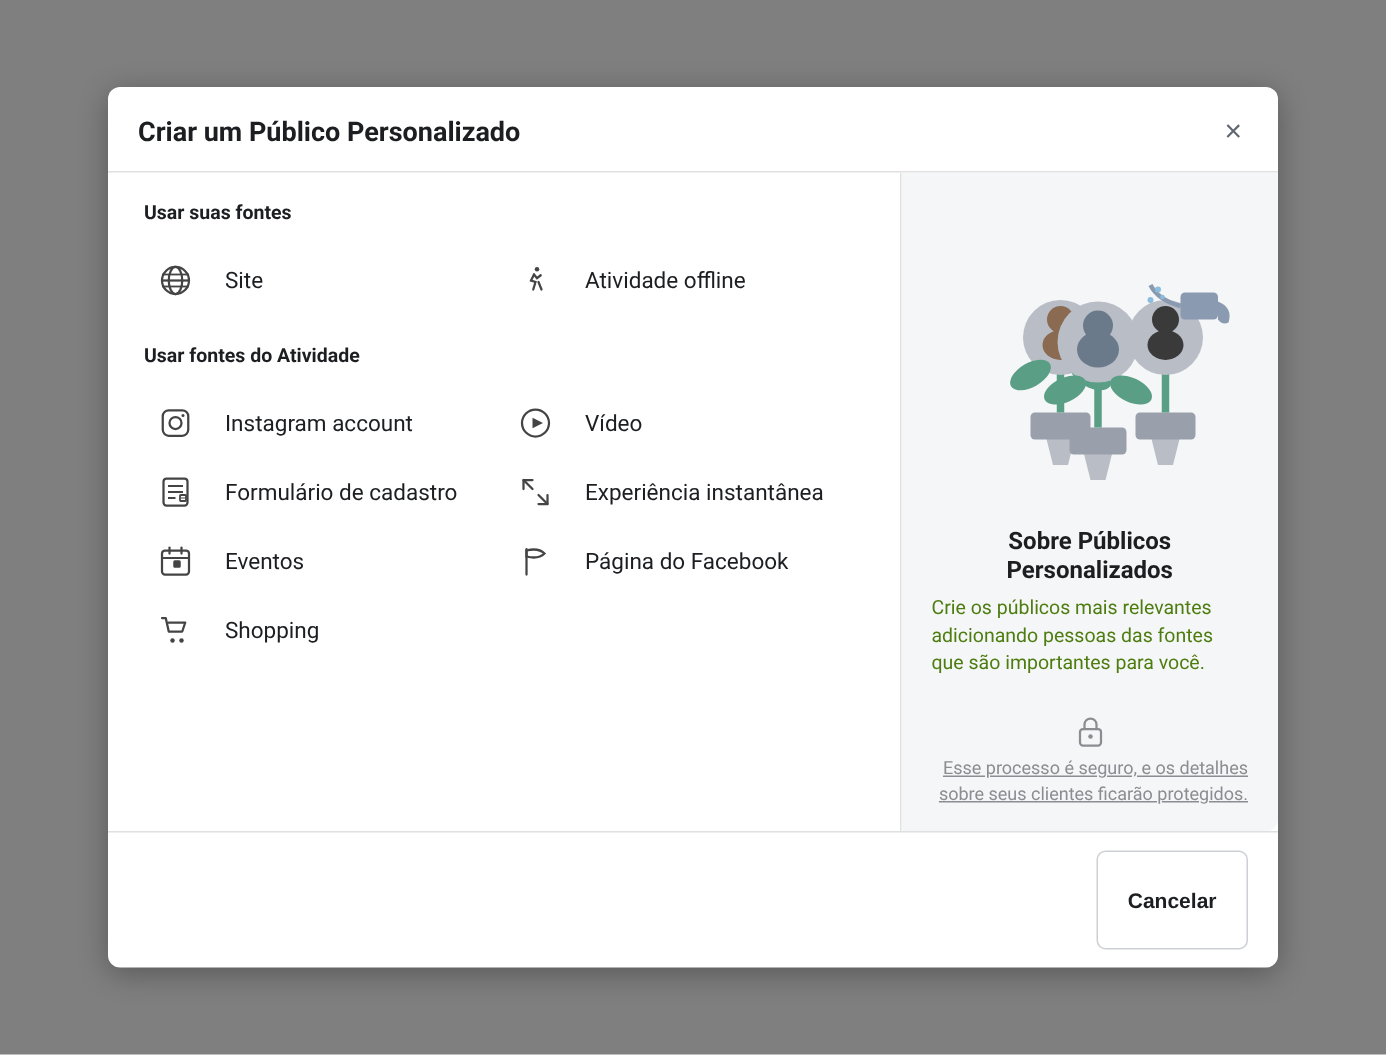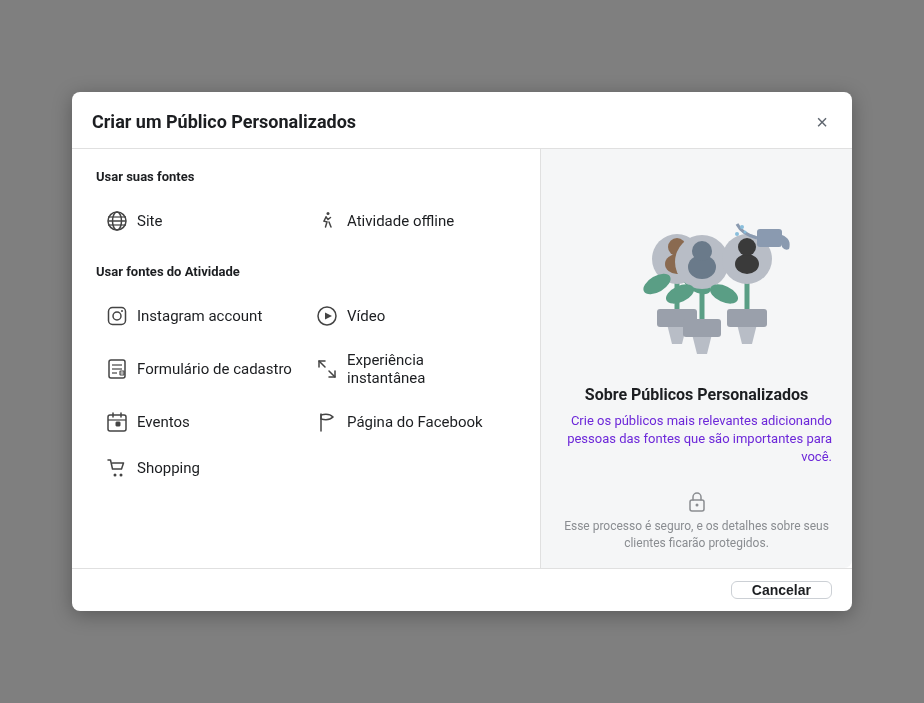--- a/index.html
+++ b/index.html
@@ -47,21 +47,21 @@
       display: flex;
       flex: 1;
       overflow: hidden;
     }
     .left-panel {
       flex: 1;
       padding: 20px 24px;
       overflow-y: auto;
     }
     .right-panel {
-      width: 312px;
+      width: 252px;
       background: #f5f6f7;
       border-left: 1px solid #e0e0e0;
       display: flex;
       flex-direction: column;
       align-items: center;
       padding: 20px 20px 16px 20px;
       border-bottom-right-radius: 8px;
     }
     .section-label {
       font-size: 13px;
@@ -71,21 +71,21 @@
     }
     .menu-grid {
       display: grid;
       grid-template-columns: 1fr 1fr;
       gap: 0;
       margin-bottom: 20px;
     }
     .menu-item {
       display: flex;
       align-items: center;
-      gap: 9px;
+      gap: 22px;
       padding: 12px 10px;
       border-radius: 6px;
       cursor: pointer;
       transition: background 0.15s;
     }
     .menu-item.highlighted {
       outline: 2px solid #e02020;
       outline-offset: -2px;
       background: #fff;
     }
@@ -109,67 +109,68 @@
     }
     .right-title {
       font-size: 16px;
       font-weight: 700;
       color: #1c1e21;
       text-align: center;
       margin-bottom: 8px;
     }
     .right-desc {
       font-size: 13px;
-      color: #6d28d9;
-      text-align: right;
+      color: #4d7c0f;
+      text-align: left;
       line-height: 1.4;
       margin-bottom: 24px;
     }
     .security-section {
       display: flex;
       flex-direction: column;
       align-items: center;
       margin-top: auto;
     }
     .lock-icon {
       color: #8a8d91;
       font-size: 20px;
       margin-bottom: 6px;
     }
     .security-text {
       font-size: 12px;
       color: #8a8d91;
-      text-align: center;
+      text-align: right;
       line-height: 1.4;
+      text-decoration: underline;
     }
     .modal-footer {
       padding: 12px 20px;
       display: flex;
       justify-content: flex-end;
       border-top: 1px solid #e0e0e0;
     }
     .cancel-btn {
       background: #fff;
       border: 1px solid #ccd0d5;
       border-radius: 6px;
-      padding: 0 20px;
+      padding: 24px 20px;
       font-size: 14px;
       font-weight: 600;
       color: #1c1e21;
       cursor: pointer;
     }
     
     svg { display: block; }
   </style>
 </head>
 <body>
 
 <div class="modal">
   <div class="modal-header">
-    <span class="modal-title">Criar um Público Personalizados</span>
+    <span class="modal-title">Criar um Público Personalizado</span>
     <button class="close-btn">×</button>
   </div>
 
   <div class="modal-body">
     <div class="left-panel">
 
       <div class="section-label">Usar suas fontes</div>
       <div class="menu-grid">
 
         <div class="menu-item">

